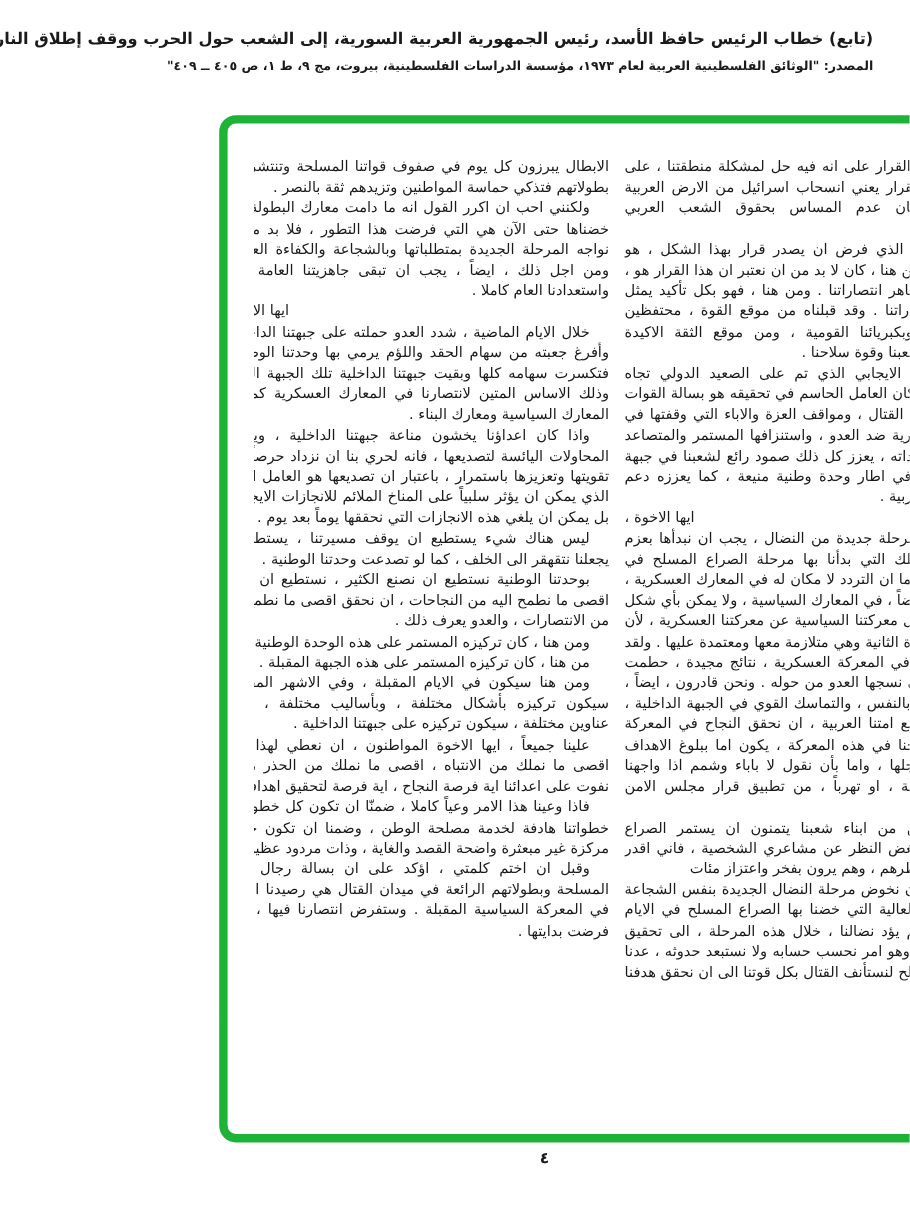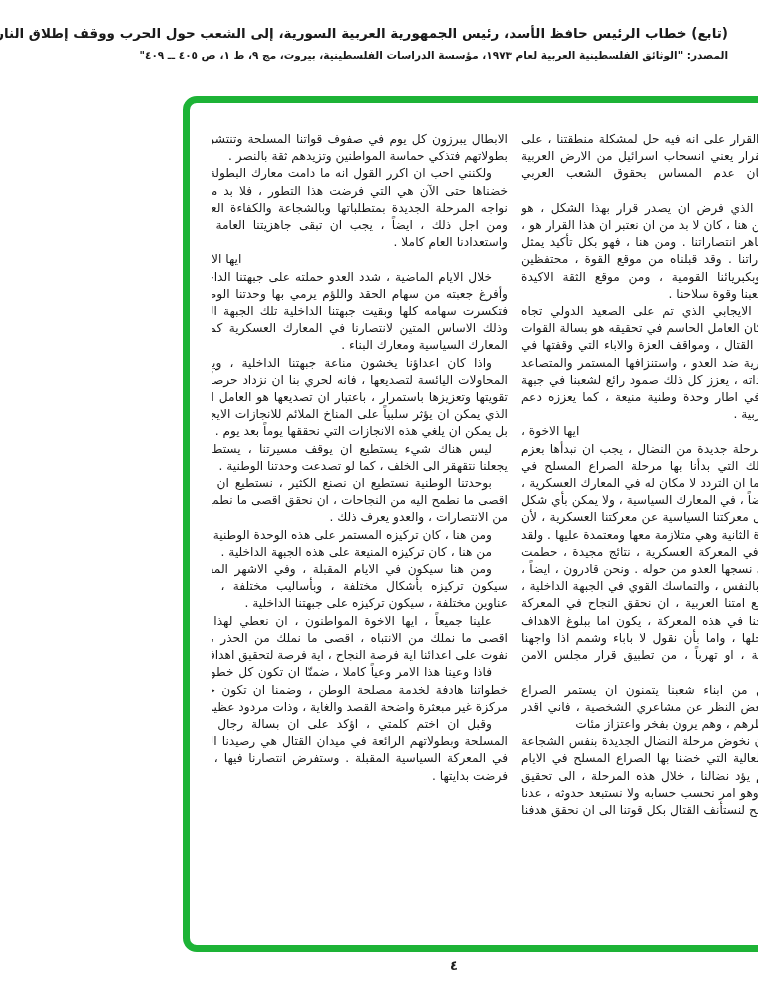--- a/index.html
+++ b/index.html
@@ -97,21 +97,21 @@
 
       <div class="col">
         <p class="para cont">الابطال يبرزون كل يوم في صفوف قواتنا المسلحة وتنتشر انباء بطولاتهم فتذكي حماسة المواطنين وتزيدهم ثقة بالنصر .</p>
         <p class="para">ولكنني احب ان اكرر القول انه ما دامت معارك البطولة التي خضناها حتى الآن هي التي فرضت هذا التطور ، فلا بد من ان نواجه المرحلة الجديدة بمتطلباتها وبالشجاعة والكفاءة العالية . ومن اجل ذلك ، ايضاً ، يجب ان تبقى جاهزيتنا العامة عالية واستعدادنا العام كاملا .</p>
         <p class="para salut">ايها الاخوة ،</p>
         <p class="para">خلال الايام الماضية ، شدد العدو حملته على جبهتنا الداخلية ، وأفرغ جعبته من سهام الحقد واللؤم يرمي بها وحدتنا الوطنية ، فتكسرت سهامه كلها وبقيت جبهتنا الداخلية تلك الجبهة المنيعة وذلك الاساس المتين لانتصارنا في المعارك العسكرية كما في المعارك السياسية ومعارك البناء .</p>
         <p class="para">واذا كان اعداؤنا يخشون مناعة جبهتنا الداخلية ، ويبذلون المحاولات اليائسة لتصديعها ، فانه لحري بنا ان نزداد حرصاً على تقويتها وتعزيزها باستمرار ، باعتبار ان تصديعها هو العامل الوحيد الذي يمكن ان يؤثر سلبياً على المناخ الملائم للانجازات الايجابية ، بل يمكن ان يلغي هذه الانجازات التي نحققها يوماً بعد يوم .</p>
         <p class="para">ليس هناك شيء يستطيع ان يوقف مسيرتنا ، يستطيع ان يجعلنا نتقهقر الى الخلف ، كما لو تصدعت وحدتنا الوطنية .</p>
         <p class="para">بوحدتنا الوطنية نستطيع ان نصنع الكثير ، نستطيع ان نحقق اقصى ما نطمح اليه من النجاحات ، ان نحقق اقصى ما نطمح اليه من الانتصارات ، والعدو يعرف ذلك .</p>
         <p class="para">ومن هنا ، كان تركيزه المستمر على هذه الوحدة الوطنية .</p>
-        <p class="para">من هنا ، كان تركيزه المنيعة على هذه الجبهة الداخلية .</p>
+        <p class="para">من هنا ، كان تركيزه المستمر على هذه الجبهة المقبلة .</p>
         <p class="para">ومن هنا سيكون في الايام المقبلة ، وفي الاشهر المقبلة ، سيكون تركيزه بأشكال مختلفة ، وبأساليب مختلفة ، وتحت عناوين مختلفة ، سيكون تركيزه على جبهتنا الداخلية .</p>
         <p class="para">علينا جميعاً ، ايها الاخوة المواطنون ، ان نعطي لهذا الامر اقصى ما نملك من الانتباه ، اقصى ما نملك من الحذر ، لكي نفوت على اعدائنا اية فرصة النجاح ، اية فرصة لتحقيق اهدافهم .</p>
         <p class="para">فاذا وعينا هذا الامر وعياً كاملا ، ضمنّا ان تكون كل خطوة من خطواتنا هادفة لخدمة مصلحة الوطن ، وضمنا ان تكون جهودنا مركزة غير مبعثرة واضحة القصد والغاية ، وذات مردود عظيم .</p>
         <p class="para">وقبل ان اختم كلمتي ، اؤكد على ان بسالة رجال قواتنا المسلحة وبطولاتهم الرائعة في ميدان القتال هي رصيدنا الضخم في المعركة السياسية المقبلة . وستفرض انتصارنا فيها ، مثلما فرضت بدايتها .</p>
       </div>
 
     </div>
   </div>
 
   <div class="page-number">٤</div>

